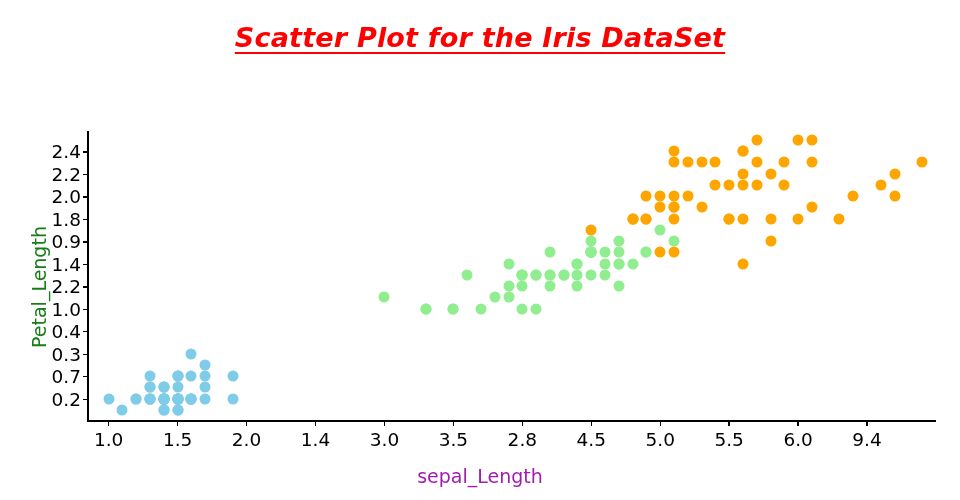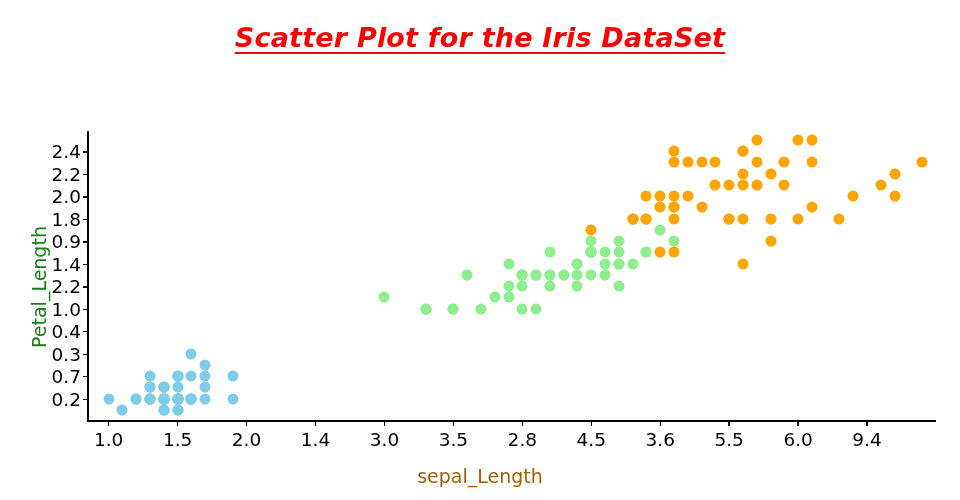--- a/index.html
+++ b/index.html
@@ -110,21 +110,21 @@
     border-radius: 50%;
     transform: translate(-50%, -50%);
   }
   #xlabel {
     position: absolute;
     left: 0;
     top: 465px;
     width: 960px;
     text-align: center;
     font-size: 19px;
-    color: #a16207;
+    color: #a21caf;
   }
   #ylabel {
     position: absolute;
     left: -41px;
     top: 276px;
     width: 160px;
     text-align: center;
     font-size: 19px;
     color: #177d17;
     transform: rotate(-90deg);
@@ -217,21 +217,21 @@
       <div class="tick-x-wrap" style="left: 434.341px; top: 290px;">
         <div class="tick-x"></div>
         <div class="tick-x-label">2.8</div>
       </div>
       <div class="tick-x-wrap" style="left: 503.285px; top: 290px;">
         <div class="tick-x"></div>
         <div class="tick-x-label">4.5</div>
       </div>
       <div class="tick-x-wrap" style="left: 572.228px; top: 290px;">
         <div class="tick-x"></div>
-        <div class="tick-x-label">3.6</div>
+        <div class="tick-x-label">5.0</div>
       </div>
       <div class="tick-x-wrap" style="left: 641.171px; top: 290px;">
         <div class="tick-x"></div>
         <div class="tick-x-label">5.5</div>
       </div>
       <div class="tick-x-wrap" style="left: 710.114px; top: 290px;">
         <div class="tick-x"></div>
         <div class="tick-x-label">6.0</div>
       </div>
       <div class="tick-x-wrap" style="left: 779.057px; top: 290px;">

